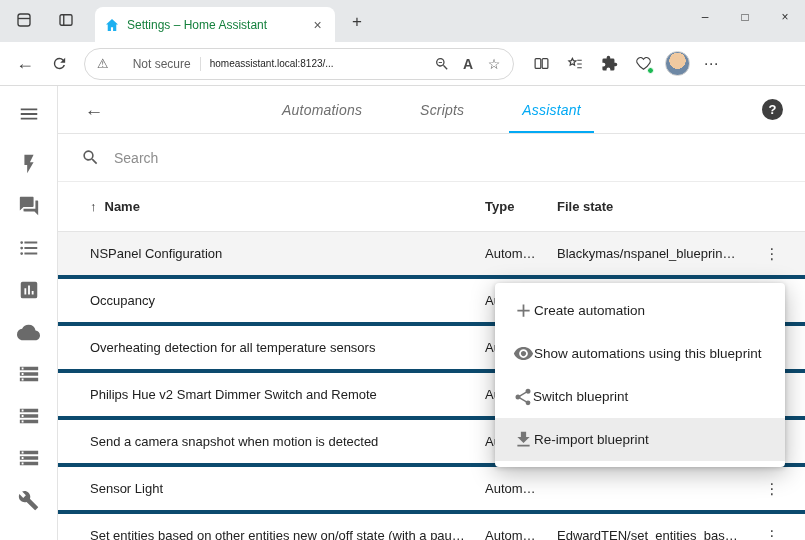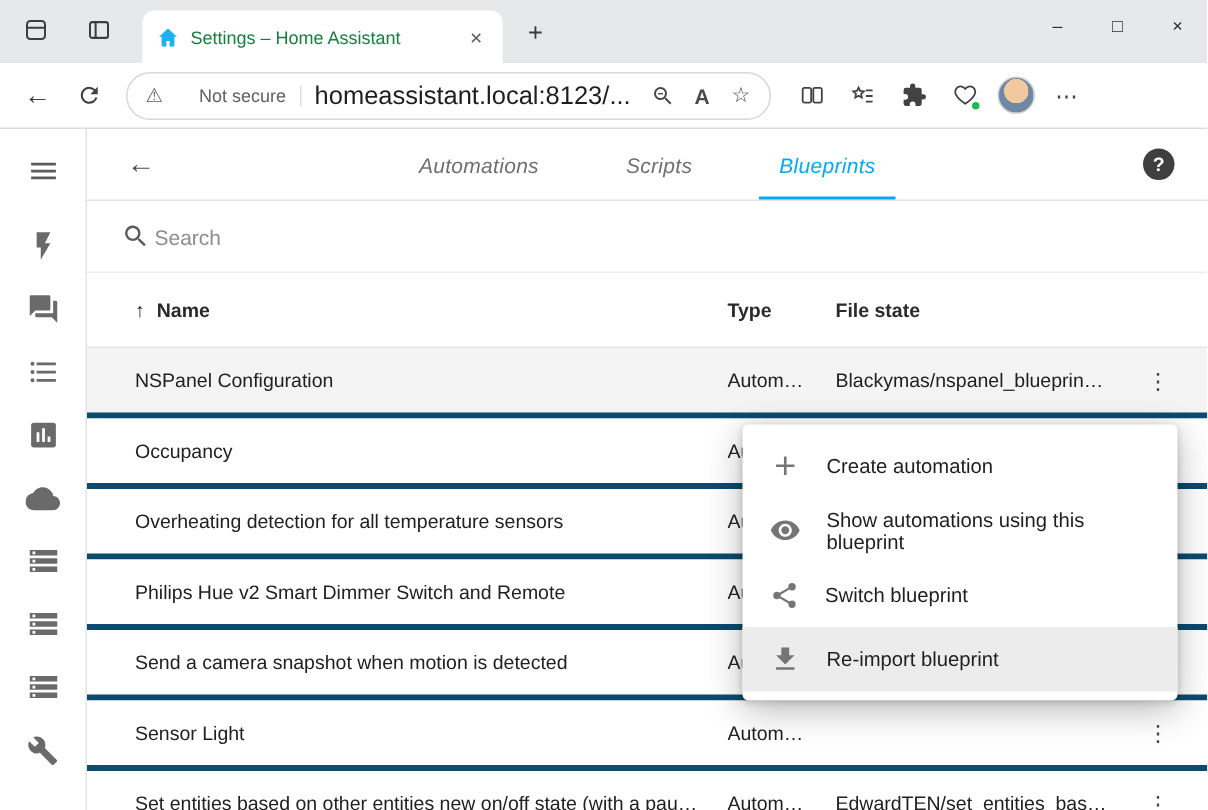--- a/index.html
+++ b/index.html
@@ -22,21 +22,21 @@
   .newtab{position:absolute;left:344px;top:9px;width:26px;height:26px;font-size:17px;color:#3a3a3a;}
   .win-controls{position:absolute;right:0;top:0;display:flex;height:34px;}
   .win-controls button{width:40px;height:34px;font-size:12px;color:#2f2f2f;display:flex;align-items:center;justify-content:center;}
 
   
   .toolbar{position:absolute;top:42px;left:0;width:805px;height:44px;background:#fff;border-bottom:1px solid #dcdcdc;display:flex;align-items:center;padding:0 8px;}
   .tb-ic{width:34px;height:32px;display:flex;align-items:center;justify-content:center;color:#424242;font-size:18px;}
   .addressbar{width:430px;height:32px;border:1px solid #d8d8d8;border-radius:16px;display:flex;align-items:center;padding:0 6px 0 12px;margin:0 8px;background:#fff;}
   .warn{font-size:13px;color:#5f5f5f;margin-right:6px;}
   .notsecure{font-size:12px;color:#5f5f5f;white-space:nowrap;padding-right:9px;border-right:1px solid #ddd;padding-left:18px;}
-  .url{flex:1;font-size:17px;color:#1e1e1e;white-space:nowrap;overflow:hidden;padding-left:9px;}
+  .url{flex:1;font-size:10px;color:#1e1e1e;white-space:nowrap;overflow:hidden;padding-left:9px;}
   .addr-right{display:flex;align-items:center;}
   .addr-right button{width:26px;height:26px;display:flex;align-items:center;justify-content:center;color:#4a4a4a;font-size:14px;}
   .read-aloud{font-size:12.5px;font-weight:700;color:#4a4a4a;}
   .tb-right{display:flex;align-items:center;margin-left:2px;}
   .tb-right button{width:34px;height:32px;display:flex;align-items:center;justify-content:center;color:#424242;position:relative;font-size:15px;}
   .dot{position:absolute;right:6px;bottom:6px;width:7px;height:7px;border-radius:50%;background:#1db954;border:1px solid #fff;}
   .avatar-circle{width:25px;height:25px;border-radius:50%;background:radial-gradient(circle at 50% 38%,#f0c9a0 0 44%,#6e88a5 45% 100%);border:1px solid #cfcfcf;}
 
   
   .app{position:absolute;top:86px;left:0;width:805px;height:454px;display:flex;background:#fff;}
@@ -47,38 +47,38 @@
 
   .content{flex:1;position:relative;min-width:0;}
   .ha-header{height:48px;border-bottom:1px solid #e4e4e4;display:flex;align-items:center;position:relative;}
   .ha-back{position:absolute;left:22px;font-size:19px;color:#4a4a4a;width:28px;height:28px;}
   .ha-tabs{flex:1;display:flex;justify-content:center;height:100%;font-style:italic;}
   .ha-tab{display:flex;align-items:center;padding:0 29px;font-size:14px;font-weight:500;color:#6f6f6f;position:relative;letter-spacing:.2px;cursor:pointer;}
   .ha-tab.active{color:var(--accent);}
   .ha-tab.active::after{content:"";position:absolute;left:16px;right:16px;bottom:0;height:2px;background:var(--accent);}
   .help{position:absolute;right:22px;width:21px;height:21px;border-radius:50%;background:#3f3f3f;color:#fff;font-size:13px;font-weight:700;display:flex;align-items:center;justify-content:center;}
 
-  .searchrow{height:48px;display:flex;align-items:center;padding-left:23px;gap:3px;border-bottom:1px solid #ececec;}
+  .searchrow{height:48px;display:flex;align-items:center;padding-left:23px;gap:14px;border-bottom:1px solid #ececec;}
   .searchrow .sicon{color:#5c5c5c;display:flex;}
   .searchrow input{border:none;outline:none;font-size:14px;color:#212121;width:320px;background:transparent;}
   .searchrow input::placeholder{color:#8d8d8d;}
 
   .grid{display:grid;grid-template-columns:395px 72px 200px 30px;padding-left:32px;align-items:center;}
   .thead{height:50px;border-bottom:1px solid #e4e4e4;font-size:13px;font-weight:700;color:#2a2a2a;}
   .th-name{display:flex;align-items:center;gap:8px;}
   .sort{font-size:13px;color:#2a2a2a;font-weight:400;}
   .row{height:47px;border-bottom:4px solid #0c4a6e;font-size:13px;color:#212121;background:#fff;}
   .row.selected{background:#f4f4f4;}
   .c-name{padding-right:18px;white-space:nowrap;overflow:hidden;text-overflow:ellipsis;}
   .c-type,.c-file{white-space:nowrap;overflow:hidden;padding-right:10px;}
   .c-menu{justify-self:center;font-size:15px;color:#474747;width:28px;height:28px;}
 
   
   .ctx{position:absolute;left:495px;top:283px;width:290px;background:#fff;border-radius:4px;box-shadow:0 6px 24px rgba(0,0,0,.28),0 1px 5px rgba(0,0,0,.18);padding:6px 0;z-index:20;}
-  .ctx-item{display:flex;align-items:center;height:43px;padding:0 15px 0 18px;gap:17px;font-size:13.5px;color:#1f1f1f;cursor:pointer;}
+  .ctx-item{display:flex;align-items:center;height:43px;padding:0 15px 0 18px;font-size:13.5px;color:#1f1f1f;cursor:pointer;}
   .ctx-item .ctx-ic{display:flex;color:#757575;}
   .ctx-item.hover{background:#ececec;}
   .ctx-item.danger{color:var(--danger);}
   .ctx-item.danger .ctx-ic{color:var(--danger);}
 
   svg{display:block;}
 </style>
 </head>
 <body>
 
@@ -226,21 +226,21 @@
       </div>
     </nav>
 
     <main class="content">
 
       <header class="ha-header">
         <button class="ha-back">←</button>
         <nav class="ha-tabs">
           <a class="ha-tab">Automations</a>
           <a class="ha-tab">Scripts</a>
-          <a class="ha-tab active">Blueprints</a>
+          <a class="ha-tab active">Assistant</a>
         </nav>
         <button class="help">?</button>
       </header>
 
       <div class="searchrow">
         <span class="sicon">
           <svg width="19" height="19" viewBox="0 0 24 24" fill="currentColor">
               <path d="M15.5 14h-.79l-.28-.27a6.5 6.5 0 1 0-.7.7l.27.28v.79l5 4.99L20.49 19l-4.99-5zm-6 0A4.5 4.5 0 1 1 14 9.5 4.5 4.5 0 0 1 9.5 14z"></path>
             </svg>
         </span>

